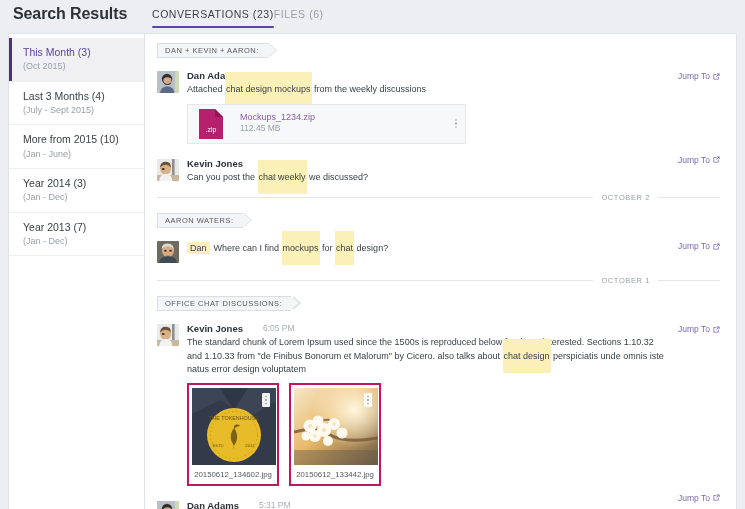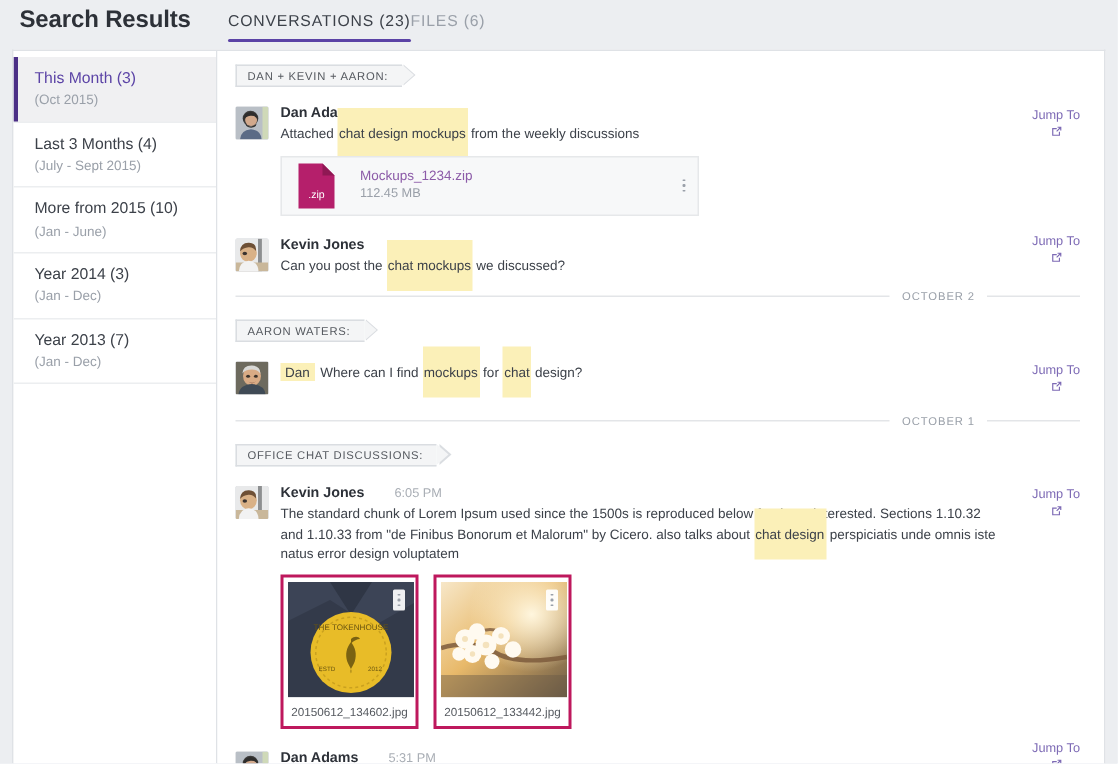--- a/index.html
+++ b/index.html
@@ -98,21 +98,21 @@
   .msg-head { display: flex; align-items: flex-start; gap: 20px; }
   .msg-name { font-size: 9.5px; font-weight: bold; color: #2d3138; }
   .msg-time { font-size: 8.5px; color: #a9aeb5; }
   .msg-text { font-size: 9px; color: #3c4149; line-height: 1.5; margin-top: 2px; }
   mark { background: #fbf0b8; color: #3c4149; padding: 12px 1px; }
   mark.name-hl { background: #fbf0b8; padding: 1px 3px; margin-right: 4px; }
 
   .jump {
     position: absolute; right: 4px; top: 7px;
     font-size: 8.5px; color: #7d6ab5; cursor: pointer;
-    display: flex; align-items: center; gap: 3px; white-space: nowrap; flex-direction: column;
+    display: flex; align-items: center; gap: 3px; white-space: nowrap;
   }
   .jump svg { display: block; }
 
   
   .file-card {
     margin: 7px 0 4px 0; background: #f7f8f9; border: 1px solid #e6e8ea;
     height: 40px; width: 279px; display: flex; align-items: center;
     padding: 0 8px 0 10px; position: relative;
   }
   .file-ico { width: 26px; height: 32px; flex: 0 0 26px; position: relative; }
@@ -244,21 +244,21 @@
             <path d="M3 8.6 Q3.4 2.6 9 2.8 Q14.4 3.2 13.6 8.4 Q12 5.6 8.6 5.8 Q5.2 6 3 8.6Z" fill="#6e5036"></path>
             <ellipse cx="6.2" cy="10" rx="1.5" ry="1.1" fill="#3a3330"></ellipse>
             <path d="M2.2 22 Q2.6 15.4 8.8 14.8 Q15 15.4 15.4 22Z" fill="#f2f2f2"></path>
           </svg>
         </div>
         <div class="msg-body">
           <div class="msg-head">
             <span class="msg-name">Kevin Jones</span>
             <span class="msg-time">9:23 AM</span>
           </div>
-          <div class="msg-text"><span>Can you post the </span><mark>chat mockups</mark><span> we discussed?</span></div>
+          <div class="msg-text"><span>Can you post the </span><mark>chat weekly</mark><span> we discussed?</span></div>
         </div>
         <div class="jump">
           <span>Jump To</span>
           <svg width="7" height="7" viewBox="0 0 8 8">
             <path d="M0.5 1.5 H4 V2.4 H1.4 V6.6 H5.6 V4.4 H6.5 V7.5 H0.5 Z" fill="#7d6ab5"></path>
             <path d="M4.6 0.5 H7.5 V3.4 H6.6 V2 L4.2 4.4 L3.6 3.8 L6 1.4 H4.6 Z" fill="#7d6ab5"></path>
           </svg>
         </div>
       </div>
 

